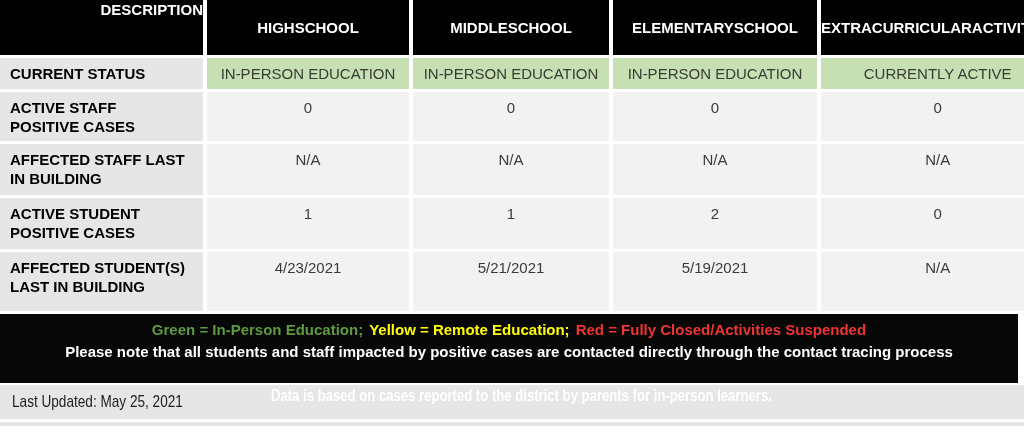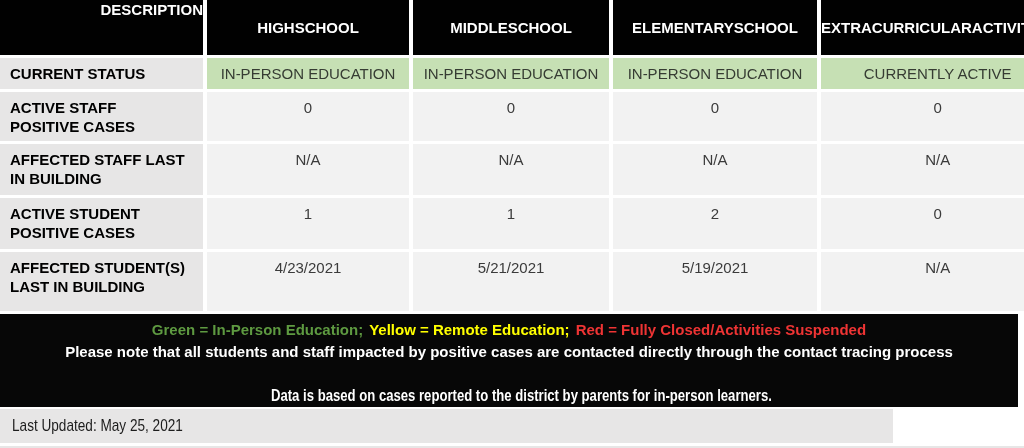--- a/index.html
+++ b/index.html
@@ -35,31 +35,31 @@
   .status {
     background:#c6e0b4; color:#363c33;
     display:flex; align-items:center; justify-content:center; text-align:center;
   }
   .value {
     background:#f2f2f2; color:#3b3b3b;
     text-align:center; padding-top:7px;
   }
   
   .legend-block {
-    margin-top:3px; width:1018px; height:93px;
+    margin-top:3px; width:1018px; height:69px;
     background:#070707; color:#ffffff;
     text-align:center; font-weight:bold; font-size:15px; line-height:22px;
     padding-top:5px;
   }
   .legend-line .seg { margin:0 3px; }
   .note { white-space:pre-wrap; }
   .squeeze-center { display:inline-block; transform:scaleX(0.82); transform-origin:center center; font-size:16px; }
   
   .updated-bar {
-    margin-top:2px; width:893px; height:34px; background:#e7e6e6;
+    margin-top:2px; width:1024px; height:34px; background:#e7e6e6;
     display:flex; align-items:center; padding-left:12px;
     color:#1d1d1d; font-size:17px;
   }
   .squeeze-left { display:inline-block; transform:scaleX(0.8); transform-origin:left center; }
   .bottom-strip { margin-top:3px; width:1024px; height:4px; background:#e7e6e6; }
 </style>
 </head>
 <body>
 
 <div class="canvas">

